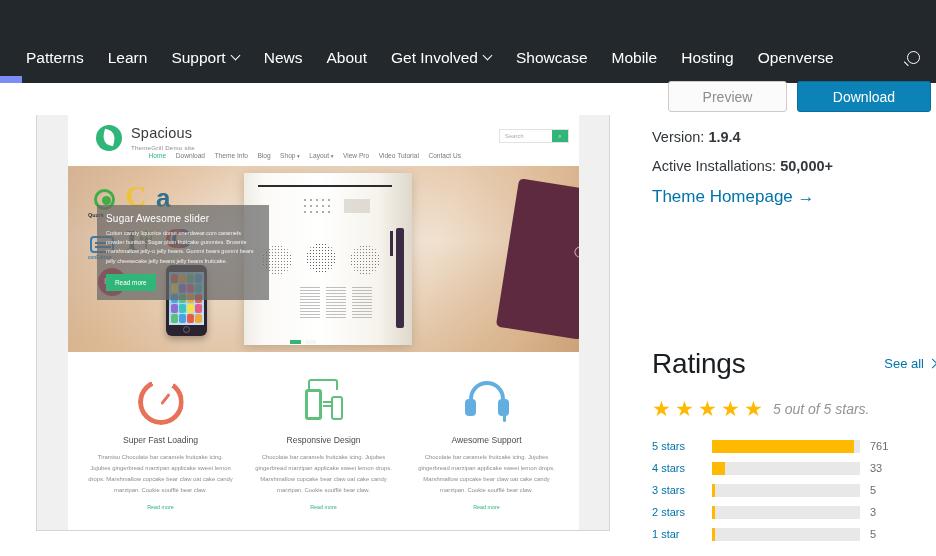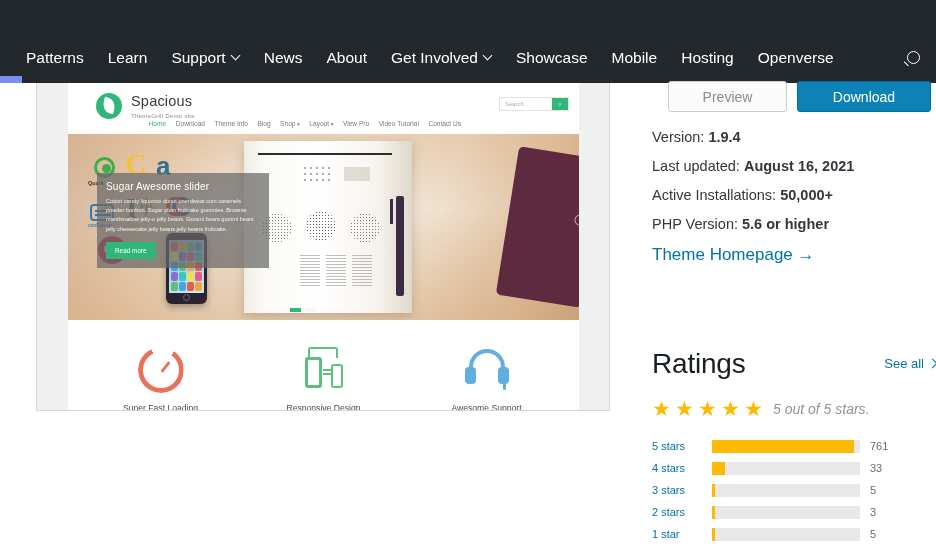--- a/index.html
+++ b/index.html
@@ -57,23 +57,23 @@
     position:absolute; left:0; bottom:0; width:22px; height:7px;
     background:#7b8ef5;
   }
 
   
   #page { position:absolute; top:83px; left:0; width:936px; height:473px; background:#fff; }
 
   
   #left-col { position:absolute; left:36px; top:0px; width:574px; }
   #theme-card {
-    width:574px; height:328px; background:#f0f0f0;
+    width:574px; height:416px; background:#f0f0f0;
     border:1px solid #d5d5d5; border-top:none;
-    position:relative; overflow:hidden;
+    position:relative; overflow:hidden;margin-top:32px;
   }
   #shot {
     position:absolute; left:31px; top:0px; width:511px; height:428px;
     background:#ffffff; overflow:hidden;
   }
 
   
   #ts-header { position:relative; height:51px; background:#fff; }
   #ts-logo { position:absolute; left:28px; top:10px; display:flex; align-items:flex-start; gap:9px; }
   #ts-leaf {
@@ -457,30 +457,22 @@
       <div id="preview-btn">Preview</div>
       <div id="download-btn">Download</div>
     </div>
 
     <div class="meta">
       <div class="meta-row">
         <span>Version:</span>
         <b>1.9.4</b>
       </div>
       <div class="meta-row">
-        <span>Last updated:</span>
-        <b>August 16, 2021</b>
-      </div>
-      <div class="meta-row">
         <span>Active Installations:</span>
         <b>50,000+</b>
-      </div>
-      <div class="meta-row">
-        <span>PHP Version:</span>
-        <b>5.6 or higher</b>
       </div>
       <a id="homepage-link" href="#">Theme Homepage →</a>
     </div>
 
     <div id="ratings">
       <div id="ratings-head">
         <h2 id="ratings-title">Ratings</h2>
         <a id="see-all" href="#">
           <span>See all</span>
           <span class="chev-right"></span>

